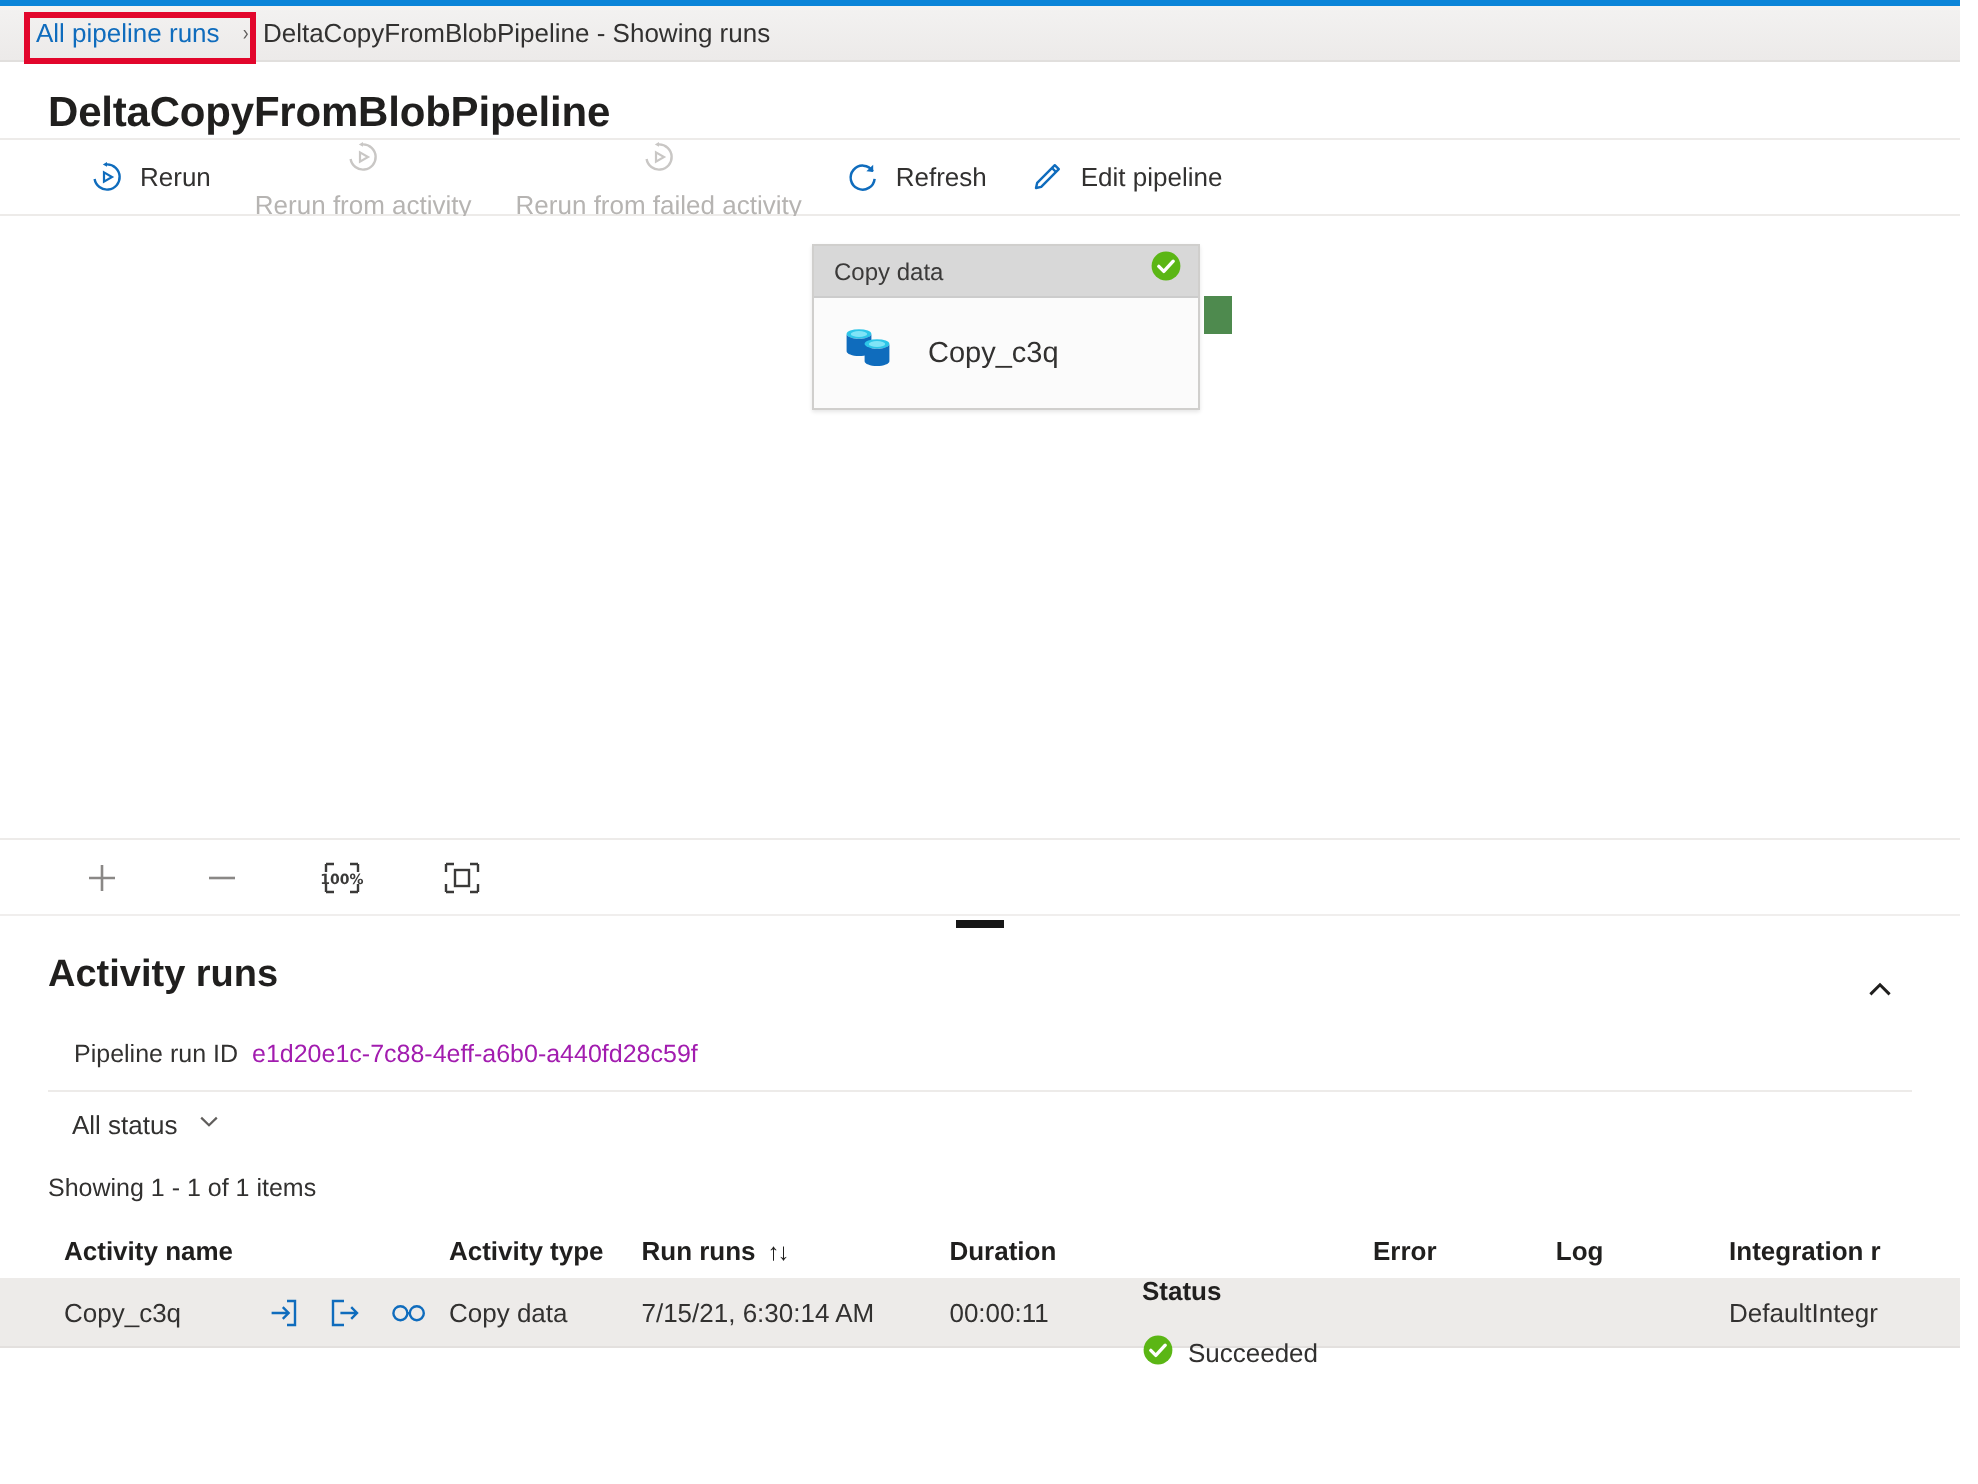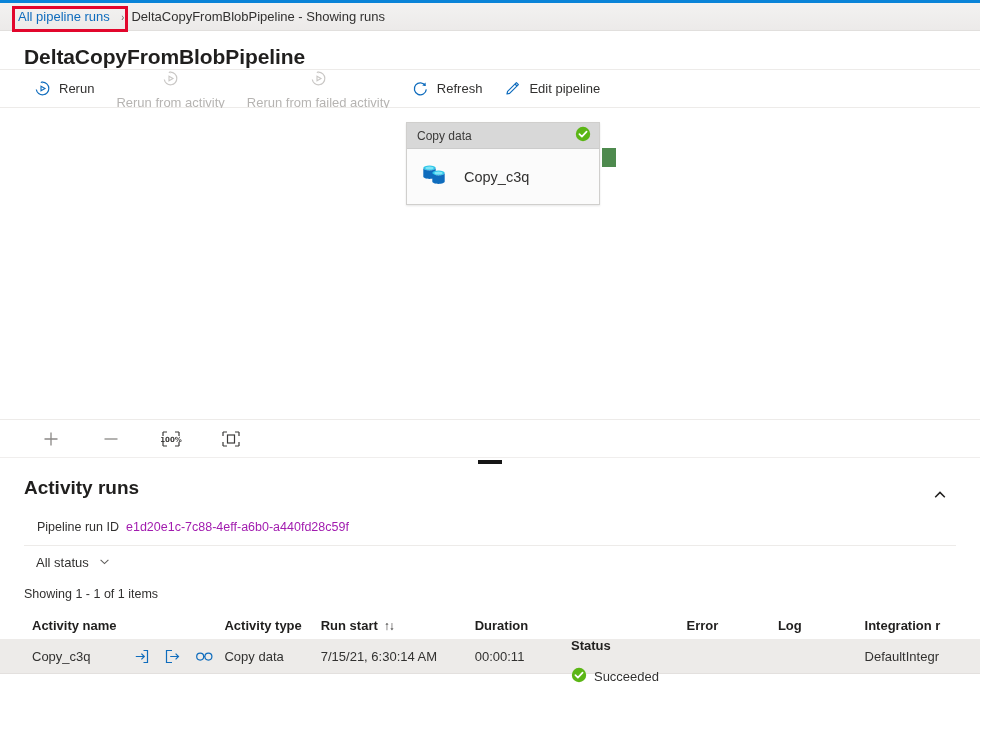--- a/index.html
+++ b/index.html
@@ -114,21 +114,21 @@
     line-height: 25px;
   }
 
   
   .cmdbar {
     flex: 0 0 auto;
     height: 39px;
     border-top: 1px solid #edebe9;
     border-bottom: 1px solid #edebe9;
     display: flex;
-    padding-left: 23px;
+    padding-left: 34px;
     background: #fff;
     gap: 0;
   }
   .cmd {
     display: flex;
     align-items: center;
     height: 100%;
     padding: 0 11px;
     cursor: pointer;
     gap: 8px;
@@ -464,21 +464,21 @@
     </div>
 
     <div class="showing">Showing 1 - 1 of 1 items</div>
 
     <div class="tbl">
 
       <div class="tbl-head">
         <span class="c-name">Activity name</span>
         <span class="c-type">Activity type</span>
         <span class="c-start">
-          <span>Run start</span><span class="sort-glyph">↑↓</span>
+          <span>Run runs</span><span class="sort-glyph">↑↓</span>
         </span>
         <span class="c-dur">Duration</span>
         <span class="c-stat">Status</span>
         <span class="c-err">Error</span>
         <span class="c-log">Log</span>
         <span class="c-ir">Integration r</span>
       </div>
 
       <div class="tbl-row">
         <span class="c-name">

